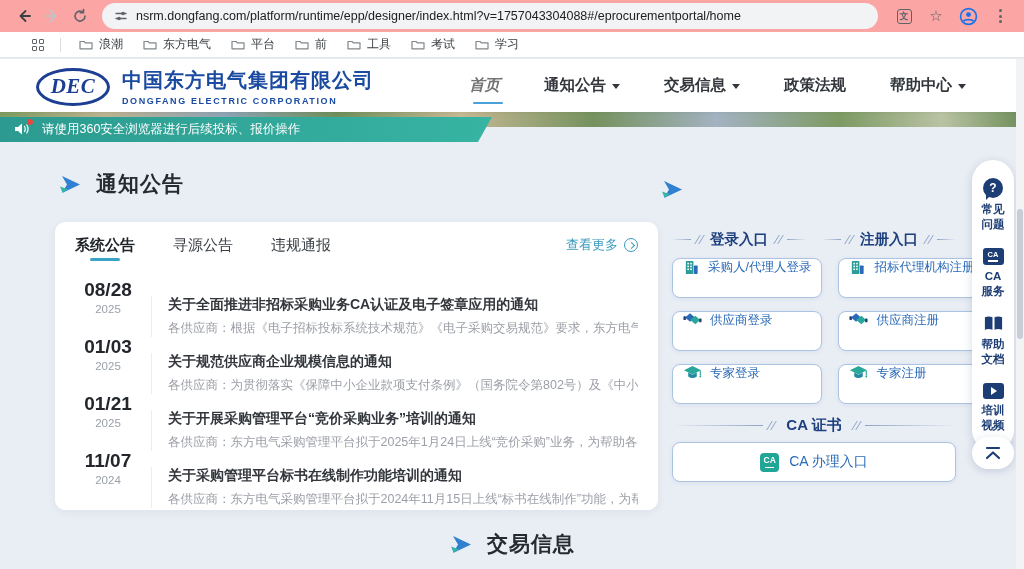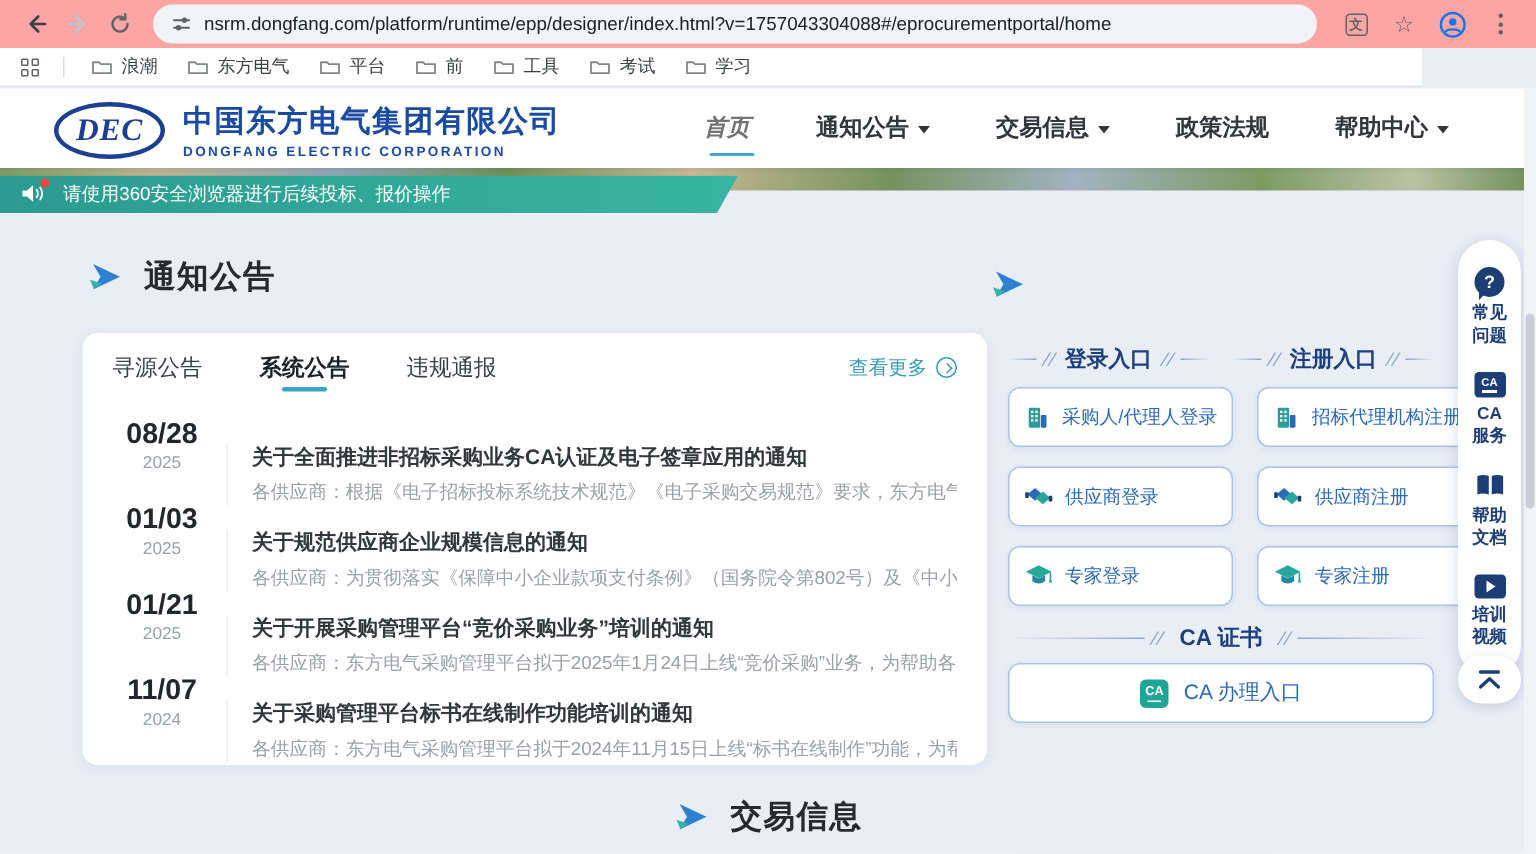--- a/index.html
+++ b/index.html
@@ -11,21 +11,21 @@
   .browser-bar { position:absolute; top:0; left:0; width:1024px; height:32px; background:#fca5a5; display:flex; align-items:center; padding:0 10px; z-index:50; }
   .nav-ico { width:28px; height:28px; display:flex; align-items:center; justify-content:center; border-radius:50%; flex:0 0 auto; cursor:pointer; }
   .url-pill { flex:1; height:26px; margin:0 12px 0 8px; background:#f1f3f4; border-radius:13px; display:flex; align-items:center; padding:0 12px; gap:8px; min-width:0; }
   .url-text { font-size:12.5px; color:#202124; white-space:nowrap; overflow:hidden; }
   .right-icos { display:flex; align-items:center; gap:4px; }
   .star-glyph { font-size:15px; color:#5f6368; }
   .dots { display:flex; flex-direction:column; gap:2.5px; }
   .dots i { width:3px; height:3px; border-radius:50%; background:#5f6368; }
   .translate-box { width:15px; height:15px; border:1.4px solid #5f6368; border-radius:3px; font-size:9px; color:#5f6368; display:flex; align-items:center; justify-content:center; font-weight:700; }
 
-  .bm-bar { position:absolute; top:32px; left:0; width:948px; height:26px; background:#ffffff; border-bottom:1px solid #e4e7ea; display:flex; align-items:center; padding:0 8px; gap:4px; z-index:50; }
+  .bm-bar { position:absolute; top:32px; left:0; width:1024px; height:26px; background:#ffffff; border-bottom:1px solid #e4e7ea; display:flex; align-items:center; padding:0 26px; gap:4px; z-index:50; }
   .apps-grid { display:grid; grid-template-columns:5px 5px; grid-template-rows:5px 5px; gap:2px; margin:0 6px; cursor:pointer; }
   .apps-grid i { border:1.4px solid #5f6368; border-radius:1px; }
   .bm-sep { width:1px; height:14px; background:#dadce0; margin:0 6px; }
   .bm-item { display:flex; align-items:center; gap:6px; padding:3px 8px; border-radius:6px; cursor:pointer; }
   .bm-item span { font-size:12px; color:#3c4043; }
 
   
   .site-header { position:absolute; top:59px; left:0; width:1024px; height:53px; background:#ffffff; z-index:40; box-shadow:0 1px 3px rgba(0,0,0,.05); }
   .logo-wrap { position:absolute; left:36px; top:8px; display:flex; align-items:center; gap:12px; }
   .logo-oval { width:74px; height:38px; border:3px solid #1c3f93; border-radius:50%; display:flex; align-items:center; justify-content:center; }
@@ -74,21 +74,21 @@
   .sub-heads { position:absolute; left:672px; top:230px; width:284px; display:flex; gap:16px; z-index:10; }
   .sub-head { flex:1; display:flex; align-items:center; gap:4px; }
   .sub-head .txt { font-size:14.5px; font-weight:700; color:#1c3f7d; white-space:nowrap; padding:0 2px; }
   .dline { flex:1; height:1px; background:linear-gradient(90deg,rgba(125,150,190,0),#8da4c6); }
   .dline.r { background:linear-gradient(90deg,#8da4c6,rgba(125,150,190,0)); }
   .sl { position:relative; width:9px; height:9px; flex:0 0 9px; }
   .sl::before,.sl::after { content:""; position:absolute; top:0; width:1.4px; height:9px; background:#8da4c6; transform:skewX(-32deg); }
   .sl::before { left:2px; } .sl::after { left:6px; }
 
   .btn-grid { position:absolute; left:672px; top:258px; width:284px; display:grid; grid-template-columns:1fr 1fr; gap:13px 16px; z-index:10; }
-  .entry-btn { height:40px; background:#ffffff; border:1px solid #abc4e2; border-radius:8px; display:flex; align-items:center; justify-content:flex-start; padding:0 10px; gap:8px; cursor:pointer; box-shadow:0 1px 4px rgba(40,80,140,.08); }
+  .entry-btn { height:40px; background:#ffffff; border:1px solid #abc4e2; border-radius:8px; display:flex; align-items:flex-start; justify-content:flex-start; padding:0 10px; gap:8px; cursor:pointer; box-shadow:0 1px 4px rgba(40,80,140,.08); }
   .entry-btn span { font-size:12.5px; color:#2a6ab8; white-space:nowrap; }
 
   .ca-head { position:absolute; left:672px; top:416px; width:284px; display:flex; align-items:center; gap:4px; z-index:10; }
   .ca-head .txt { font-size:15px; font-weight:700; color:#1c3f7d; padding:0 6px; white-space:nowrap; }
   .ca-btn { position:absolute; left:672px; top:442px; width:284px; height:40px; background:#ffffff; border:1px solid #abc4e2; border-radius:8px; display:flex; align-items:center; justify-content:center; gap:10px; cursor:pointer; z-index:10; box-shadow:0 1px 4px rgba(40,80,140,.08); }
   .ca-btn span { font-size:14px; color:#2a6ab8; }
   .ca-badge { width:19px; height:19px; background:#21a596; border-radius:4px; display:flex; flex-direction:column; align-items:center; justify-content:center; }
   .ca-badge b { color:#fff; font-size:8.5px; line-height:1; }
   .ca-badge i { display:block; width:9px; height:1.5px; background:#fff; margin-top:2px; }
 
@@ -266,22 +266,22 @@
   <div class="sec-title st-notice">
     <svg width="24" height="19" viewBox="0 0 24 19">
         <polygon points="4,1 22,9.5 4,18 9,9.5" fill="#2f80d0"></polygon>
         <polygon points="2,11.5 10,14.2 4.5,17.5" fill="#35b5a8"></polygon>
       </svg>
     <span class="txt">通知公告</span>
   </div>
 
   <div class="notice-card">
     <div class="tabs-row">
+      <div class="tab active">系统公告</div>
       <div class="tab">寻源公告</div>
-      <div class="tab active">系统公告</div>
       <div class="tab">违规通报</div>
       <div class="view-more">
         <span>查看更多</span>
         <i class="chev-circle"></i>
       </div>
     </div>
 
     <div class="n-item">
       <div class="n-date">
           <div class="md">08/28</div>

